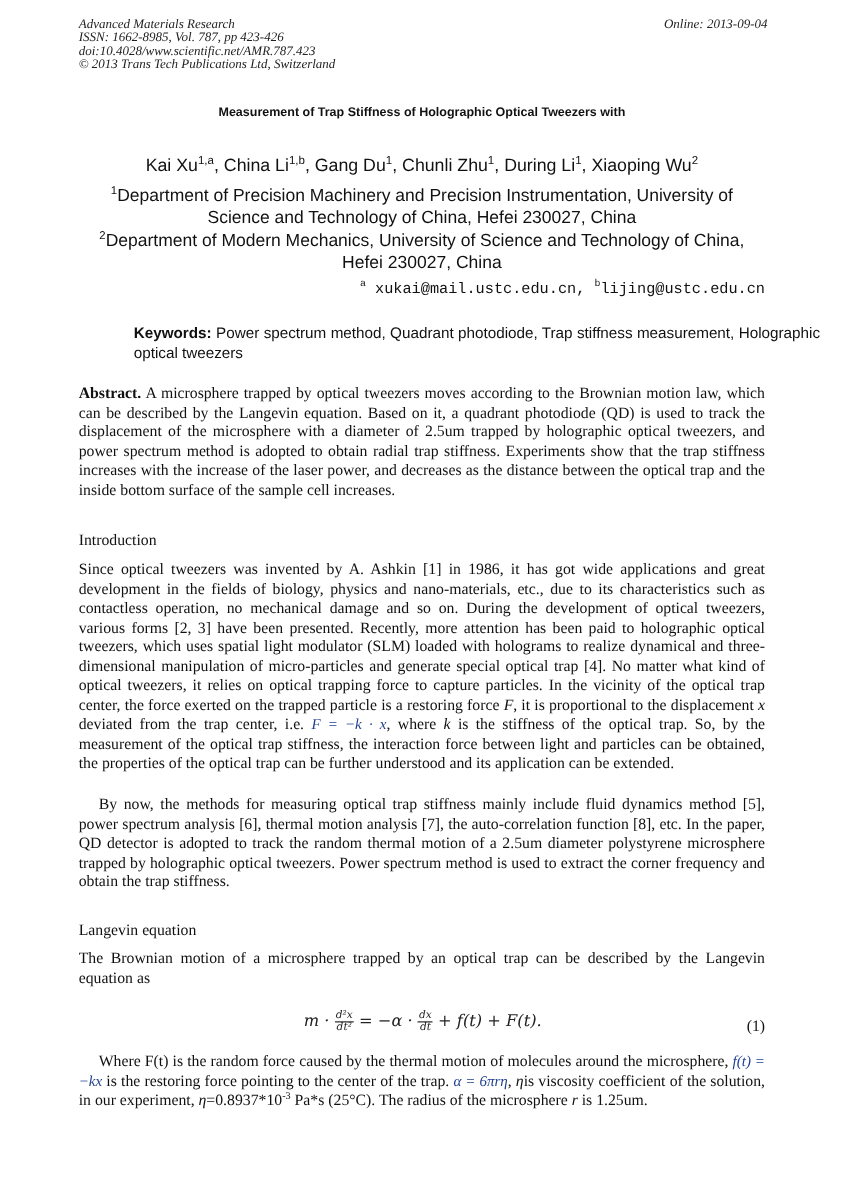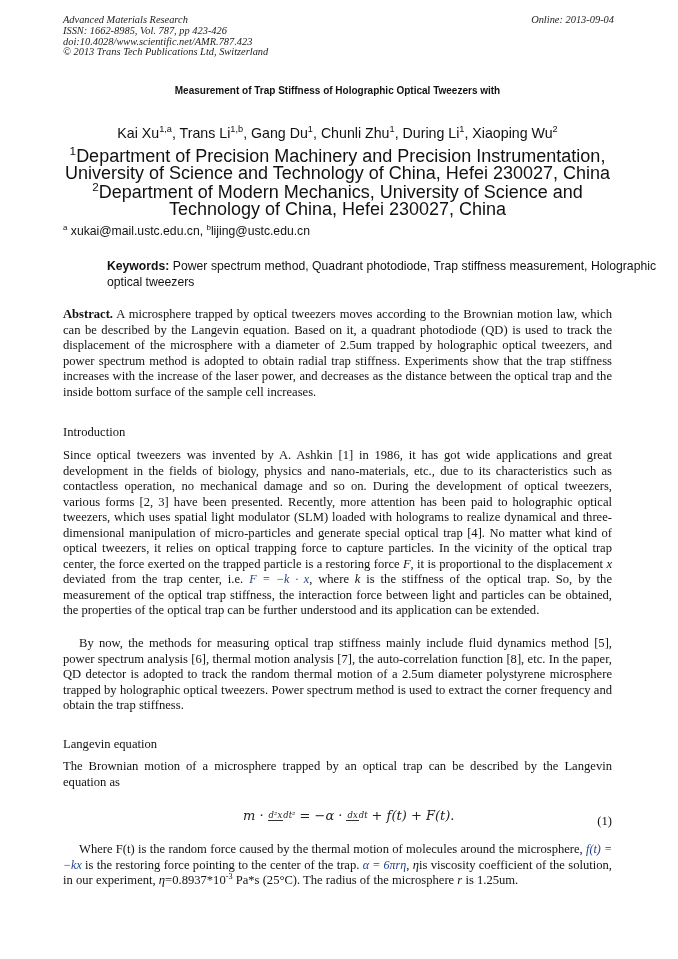--- a/index.html
+++ b/index.html
@@ -23,29 +23,29 @@
     text-align: center; font-weight: bold; font-size: 10px; line-height: 18px;
     font-family: "Liberation Sans", sans-serif;
   }
   .authors {
     position: absolute; left: 63px; top: 124px; width: 549px;
     text-align: center; font-size: 14.2px; line-height: 18px;
     font-family: "Liberation Sans", sans-serif;
   }
   .affil {
     position: absolute; left: 63px; width: 549px;
-    text-align: center; font-size: 18px; line-height: 16.5px;
+    text-align: center; font-size: 14px; line-height: 16.5px;
     font-family: "Liberation Sans", sans-serif;
   }
   .affil1 { top: 148px; }
   .affil2 { top: 184px; }
   .emails {
     position: absolute; left: 63px; top: 223px; width: 549px;
-    text-align: left; font-size: 12.2px; line-height: 16px;
-    font-family: Liberation Sans, sans-serif;
+    text-align: right; font-size: 12.2px; line-height: 16px;
+    font-family: Liberation Mono, monospace;
   }
   sup { font-size: 65%; vertical-align: super; line-height: 0; }
   .keywords {
     position: absolute; left: 63px; top: 259px; width: 549px;
     font-size: 12.2px; line-height: 15.5px; text-align: justify;
     font-family: "Liberation Sans", sans-serif;
     margin-left: 44px;
   }
   .keywords b { font-weight: bold; }
   .para {
@@ -63,21 +63,21 @@
   .h-lang { top: 737px; }
   .lang1 { top: 759px; }
   .eqn {
     position: absolute; left: 63px; top: 806px; width: 549px; height: 30px;
   }
   .eqn-body {
     position: absolute; left: 180px; top: 2px; width: 250px;
     font-family: "DejaVu Serif", serif; font-style: italic; font-size: 13px; color: #222;
     display: flex; align-items: center; gap: 4px;
   }
-  .frac { display: inline-flex; flex-direction: row; align-items: center; font-size: 8.5px; line-height: 9px; }
+  .frac { display: inline-flex; flex-direction: column; align-items: center; font-size: 8.5px; line-height: 9px; }
   .frac .num { border-bottom: 1px solid #333; padding: 0 1px; }
   .eqn-num {
     position: absolute; right: 0; top: 8px; font-size: 12.6px;
   }
   .lang2 { top: 842px; }
   .math { color: #1f3f8f; font-family: Liberation Serif, serif; font-style: italic; font-size: 12px; }
   .it { font-style: italic; }
 </style>
 </head>
 <body>
@@ -89,21 +89,21 @@
   <div>© 2013 Trans Tech Publications Ltd, Switzerland</div>
 </div>
 <div class="hdr-right">Online: 2013-09-04</div>
 
 <div class="title">
   <div>Measurement of Trap Stiffness of Holographic Optical Tweezers with</div>
 </div>
 
 <div class="authors">
   <span><span>Kai Xu</span><sup>1,a</sup></span>,
-  <span><span>Trans Li</span><sup>1,b</sup></span>,
+  <span><span>China Li</span><sup>1,b</sup></span>,
   <span><span>Gang Du</span><sup>1</sup></span>,
   <span><span>Chunli Zhu</span><sup>1</sup></span>,
   <span><span>During Li</span><sup>1</sup></span>,
   <span><span>Xiaoping Wu</span><sup>2</sup></span>
 </div>
 
 <div class="affil affil1"><sup>1</sup><span>Department of Precision Machinery and Precision Instrumentation, University of Science and Technology of China, Hefei 230027, China</span></div>
 <div class="affil affil2"><sup>2</sup><span>Department of Modern Mechanics, University of Science and Technology of China, Hefei 230027, China</span></div>
 
 <div class="emails">

